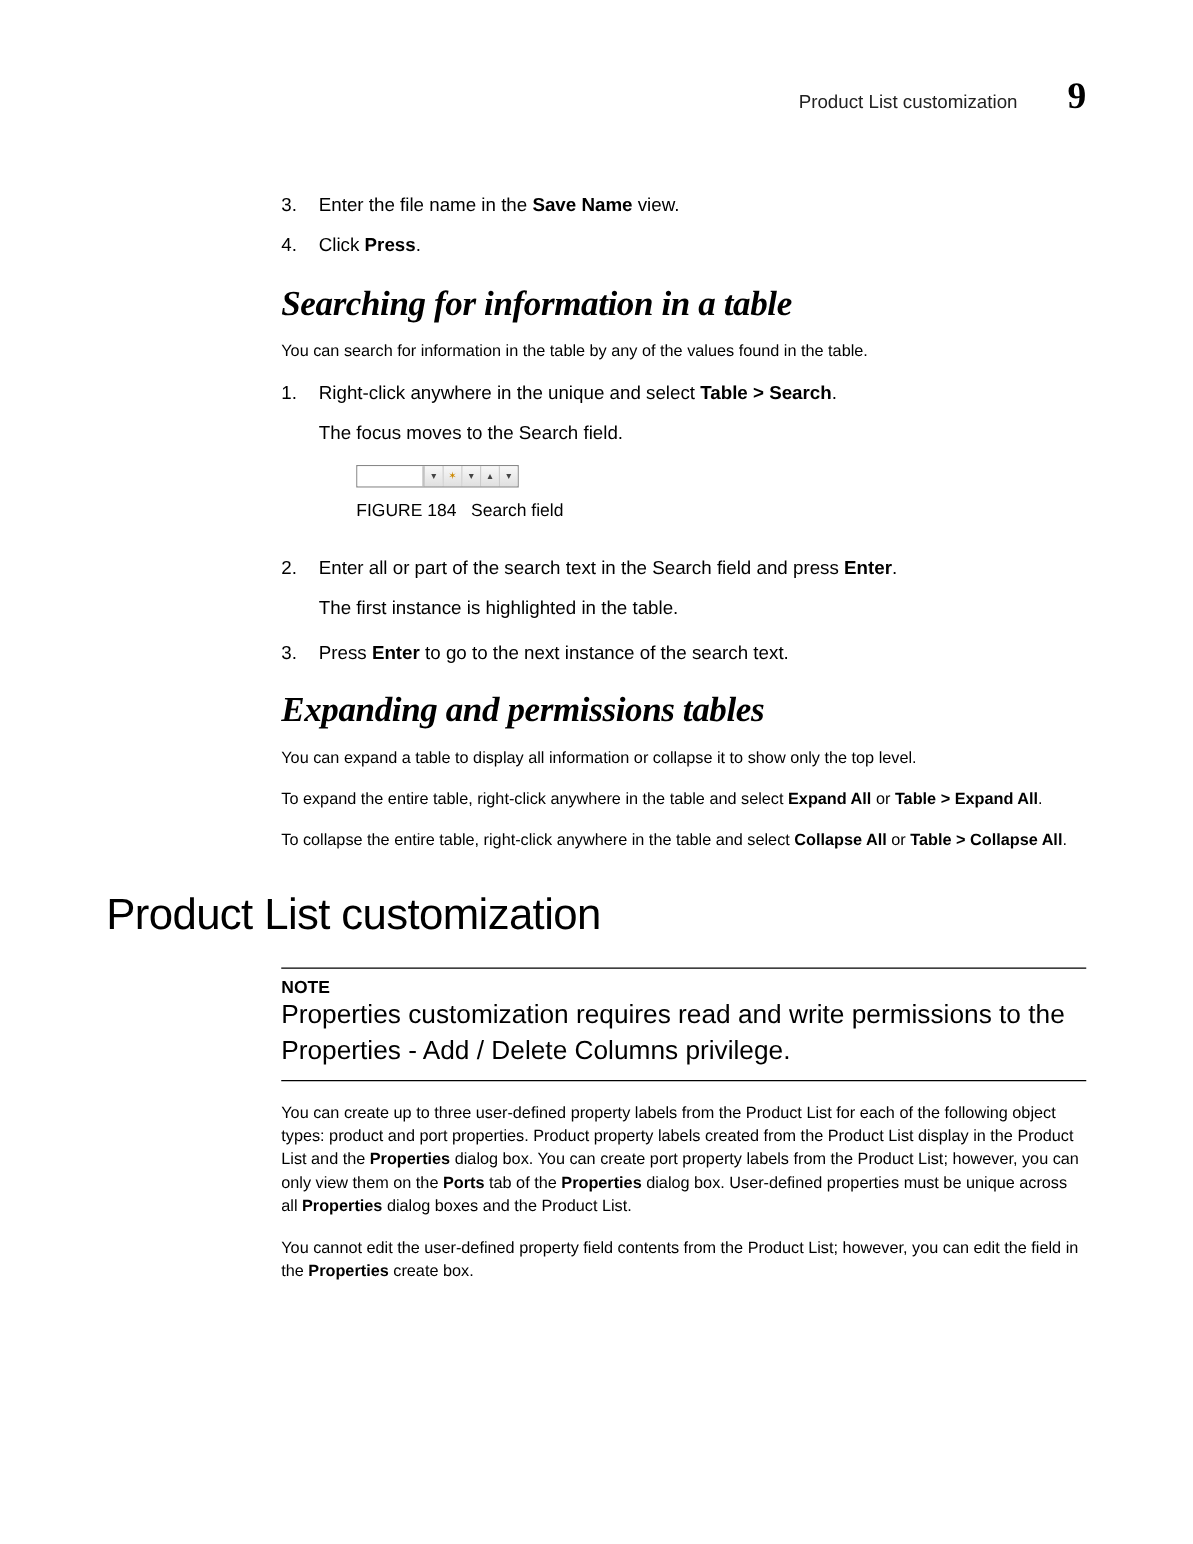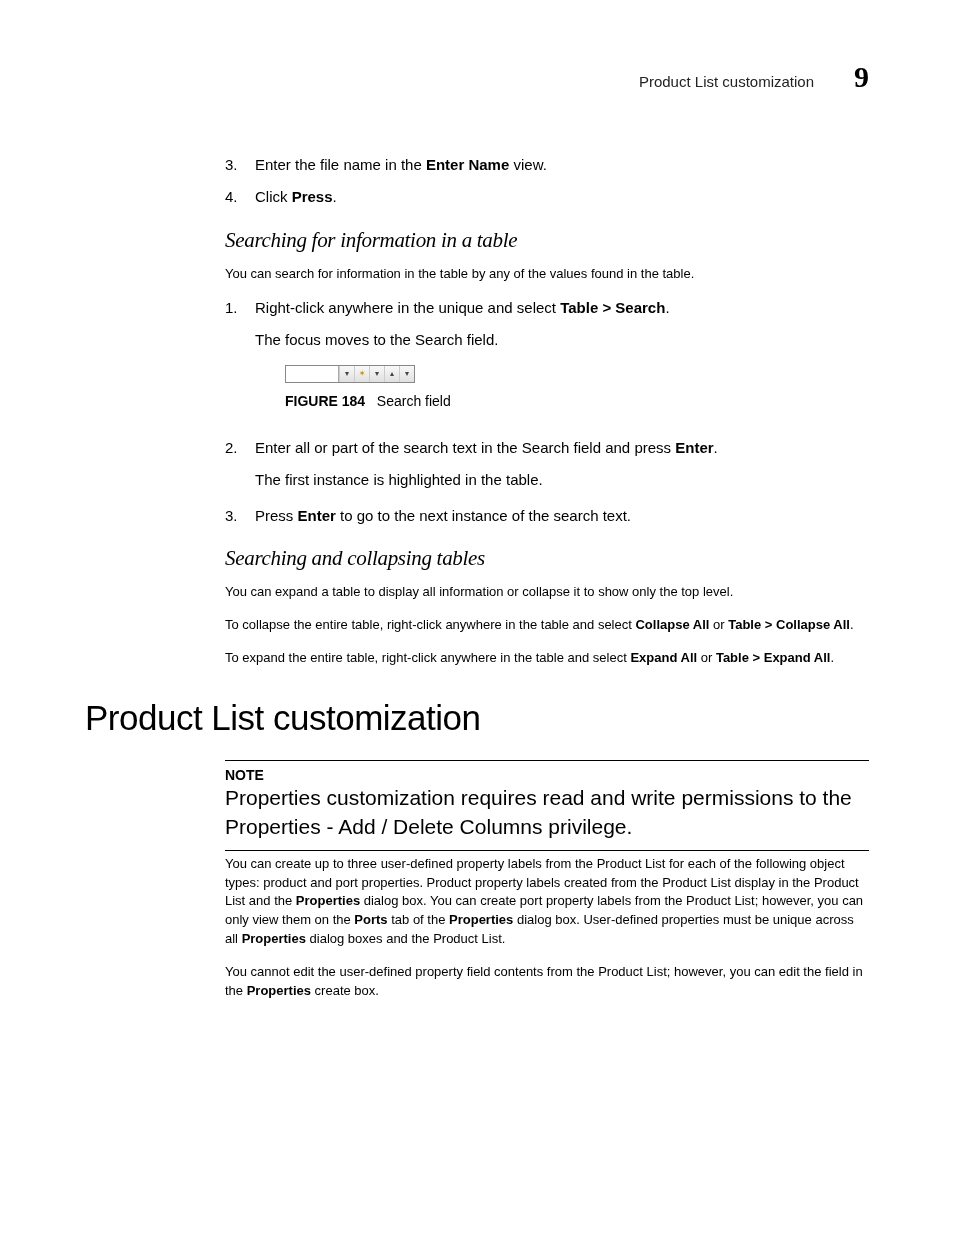--- a/index.html
+++ b/index.html
@@ -52,22 +52,22 @@
     flex: 1;
   }
   .sub {
     margin-top: 10px;
     margin-bottom: 4px;
   }
   .bold { font-weight: bold; }
   h3.subsection {
     font-family: Georgia, 'Times New Roman', serif;
     font-style: italic;
-    font-weight: normal;
-    font-size: 21px;
+    font-weight: bold;
+    font-size: 28px;
     margin-bottom: 12px;
     margin-top: 8px;
     letter-spacing: -0.3px;
   }
   p.para {
     font-size: 13px;
     line-height: 1.45;
     margin-bottom: 14px;
   }
   .figure-block {
@@ -93,34 +93,34 @@
     display: flex;
     align-items: center;
     justify-content: center;
     font-size: 8px;
     color: #444;
   }
   .fig-caption {
     font-size: 14px;
     margin-top: 8px;
   }
-  .fig-caption .fignum { font-weight: bold; }
+  .fig-caption .fignum { font-weight: normal; }
   h1.major {
     font-family: Arial, Helvetica, sans-serif;
     font-weight: 400;
     font-size: 35px;
     margin-top: 30px;
     margin-bottom: 22px;
     letter-spacing: -0.5px;
   }
   .note-block {
     border-top: 1.5px solid #000;
     border-bottom: 1.5px solid #000;
     padding: 6px 0 8px 0;
-    margin-bottom: 4px;
+    margin-bottom: 16px;
   }
   .note-block .note-label {
     font-weight: bold;
     font-size: 14px;
   }
   .note-block .note-text {
     font-size: 21px;
     line-height: 1.4;
   }
 </style>
@@ -131,21 +131,21 @@
   <span class="header-title">Product List customization</span>
   <span class="chapter-num">9</span>
 </div>
 
 <div class="content">
 
   <ol class="steps">
     <li>
       <span class="num">3.</span>
       <span class="body">
-        <span>Enter the file name in the </span><span class="bold">Enter Name</span><span> view.</span>
+        <span>Enter the file name in the </span><span class="bold">Save Name</span><span> view.</span>
       </span>
     </li>
     <li>
       <span class="num">4.</span>
       <span class="body">
         <span>Click </span><span class="bold">Press</span><span>.</span>
       </span>
     </li>
   </ol>
 
@@ -182,27 +182,27 @@
       </span>
     </li>
     <li>
       <span class="num">3.</span>
       <span class="body">
         <span>Press </span><span class="bold">Enter</span><span> to go to the next instance of the search text.</span>
       </span>
     </li>
   </ol>
 
-  <h3 class="subsection">Searching and collapsing tables</h3>
+  <h3 class="subsection">Expanding and permissions tables</h3>
   <p class="para">You can expand a table to display all information or collapse it to show only the top level.</p>
   <p class="para">
+    <span>To expand the entire table, right-click anywhere in the table and select </span><span class="bold">Expand All</span><span> or </span><span class="bold">Table &gt; Expand All</span><span>.</span>
+  </p>
+  <p class="para">
     <span>To collapse the entire table, right-click anywhere in the table and select </span><span class="bold">Collapse All</span><span> or </span><span class="bold">Table &gt; Collapse All</span><span>.</span>
-  </p>
-  <p class="para">
-    <span>To expand the entire table, right-click anywhere in the table and select </span><span class="bold">Expand All</span><span> or </span><span class="bold">Table &gt; Expand All</span><span>.</span>
   </p>
 
 </div>
 
 <h1 class="major content-wide">Product List customization</h1>
 
 <div class="content">
   <div class="note-block">
     <div class="note-label">NOTE</div>
     <div class="note-text">Properties customization requires read and write permissions to the Properties - Add / Delete Columns privilege.</div>

